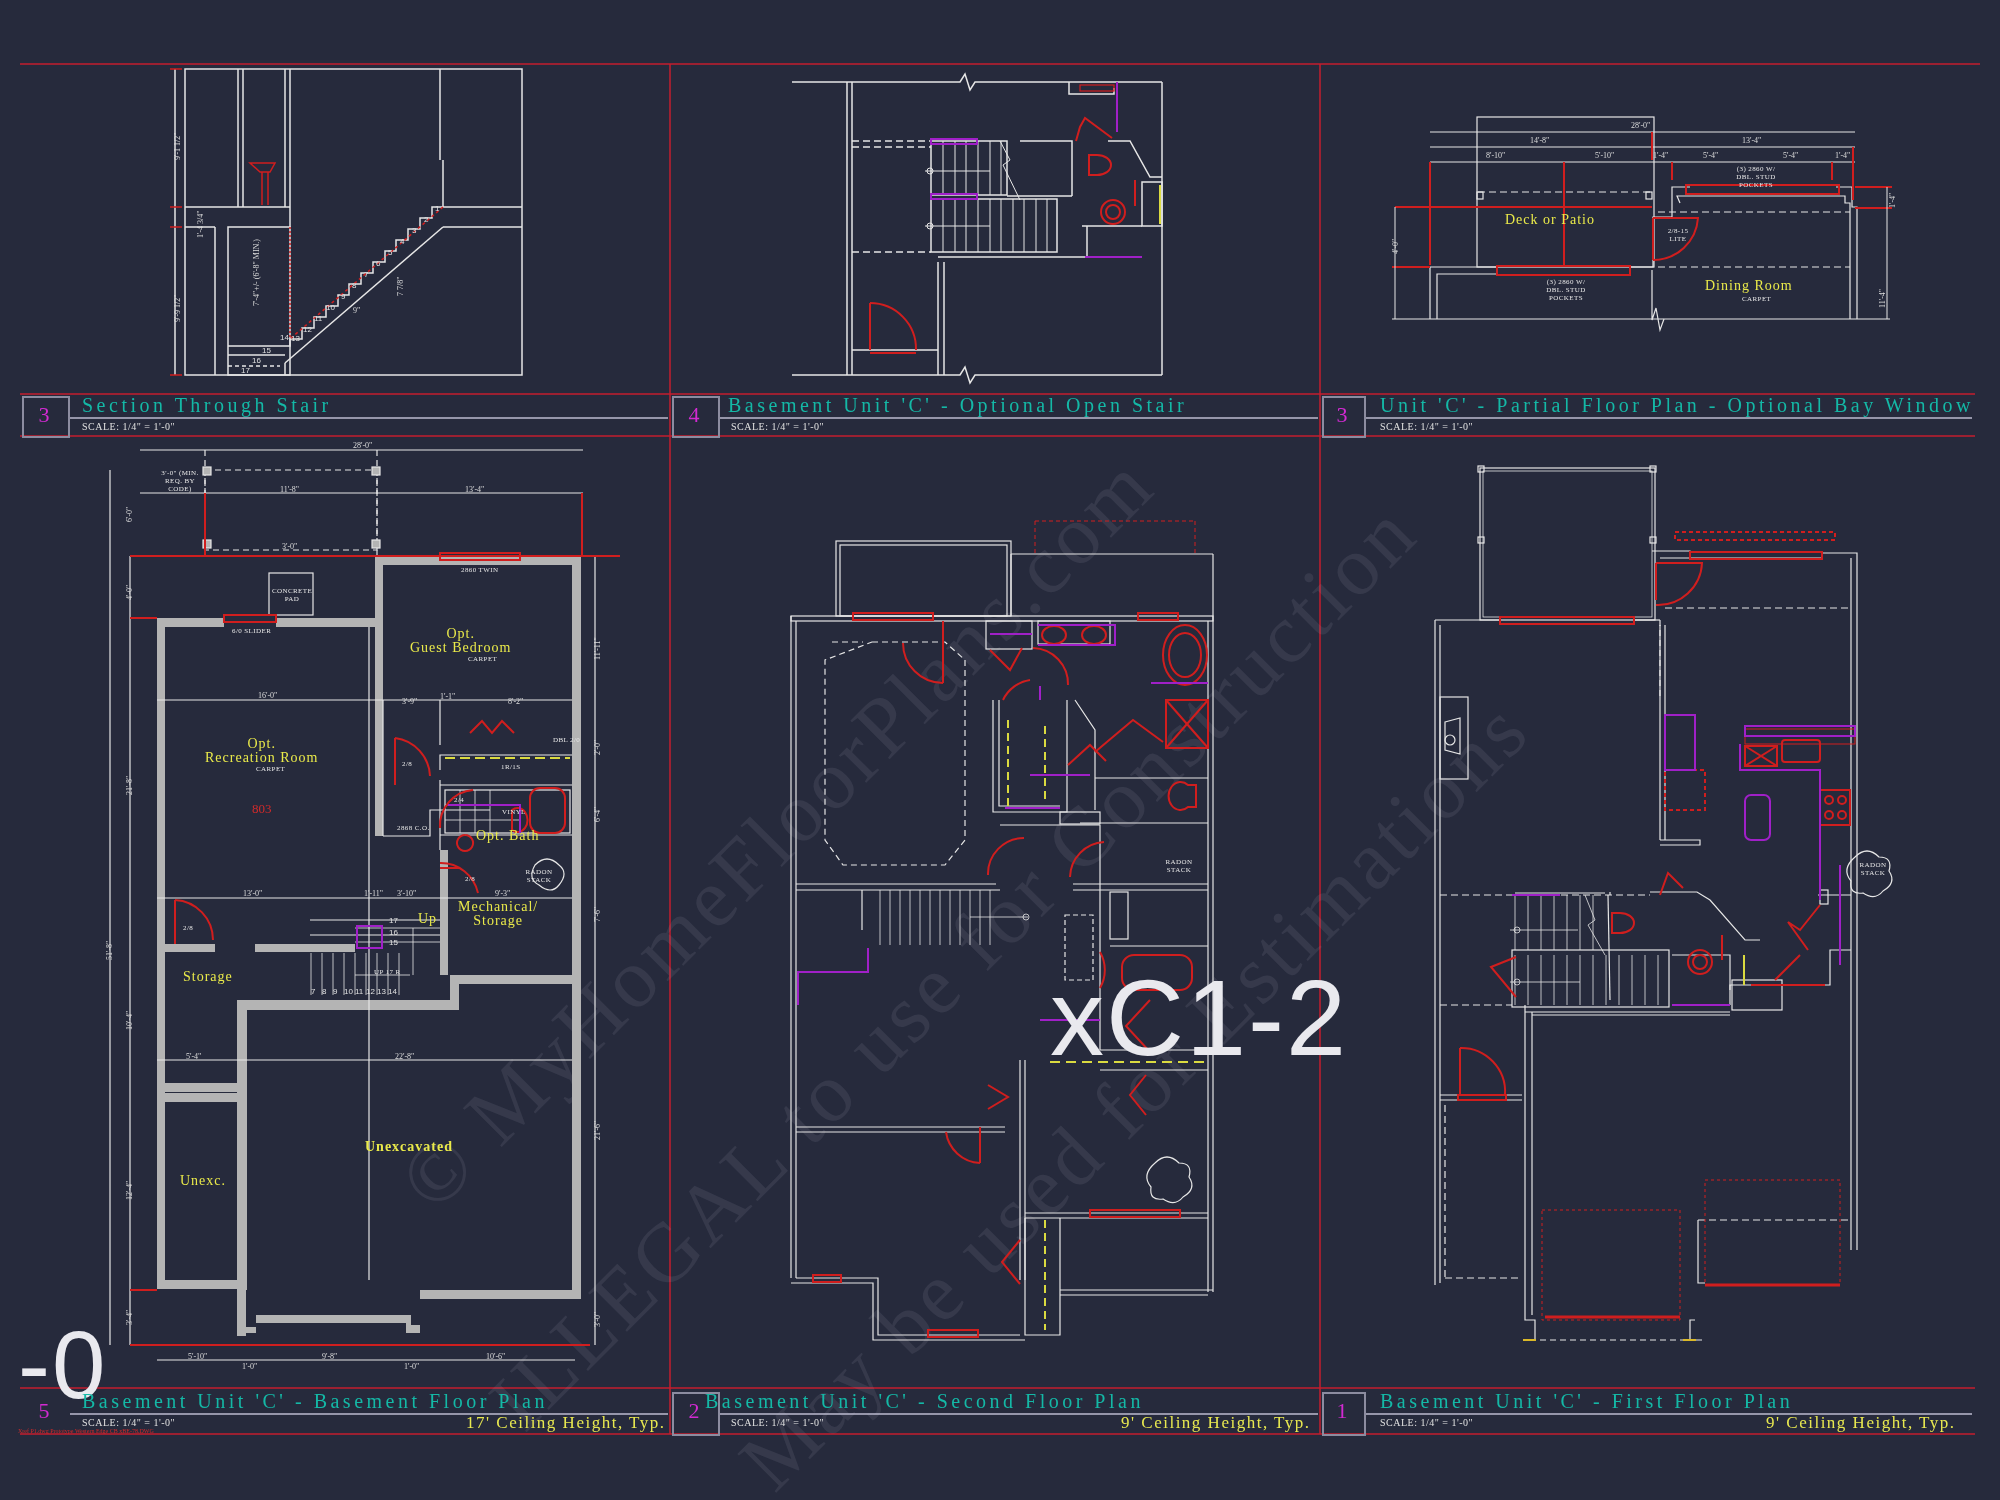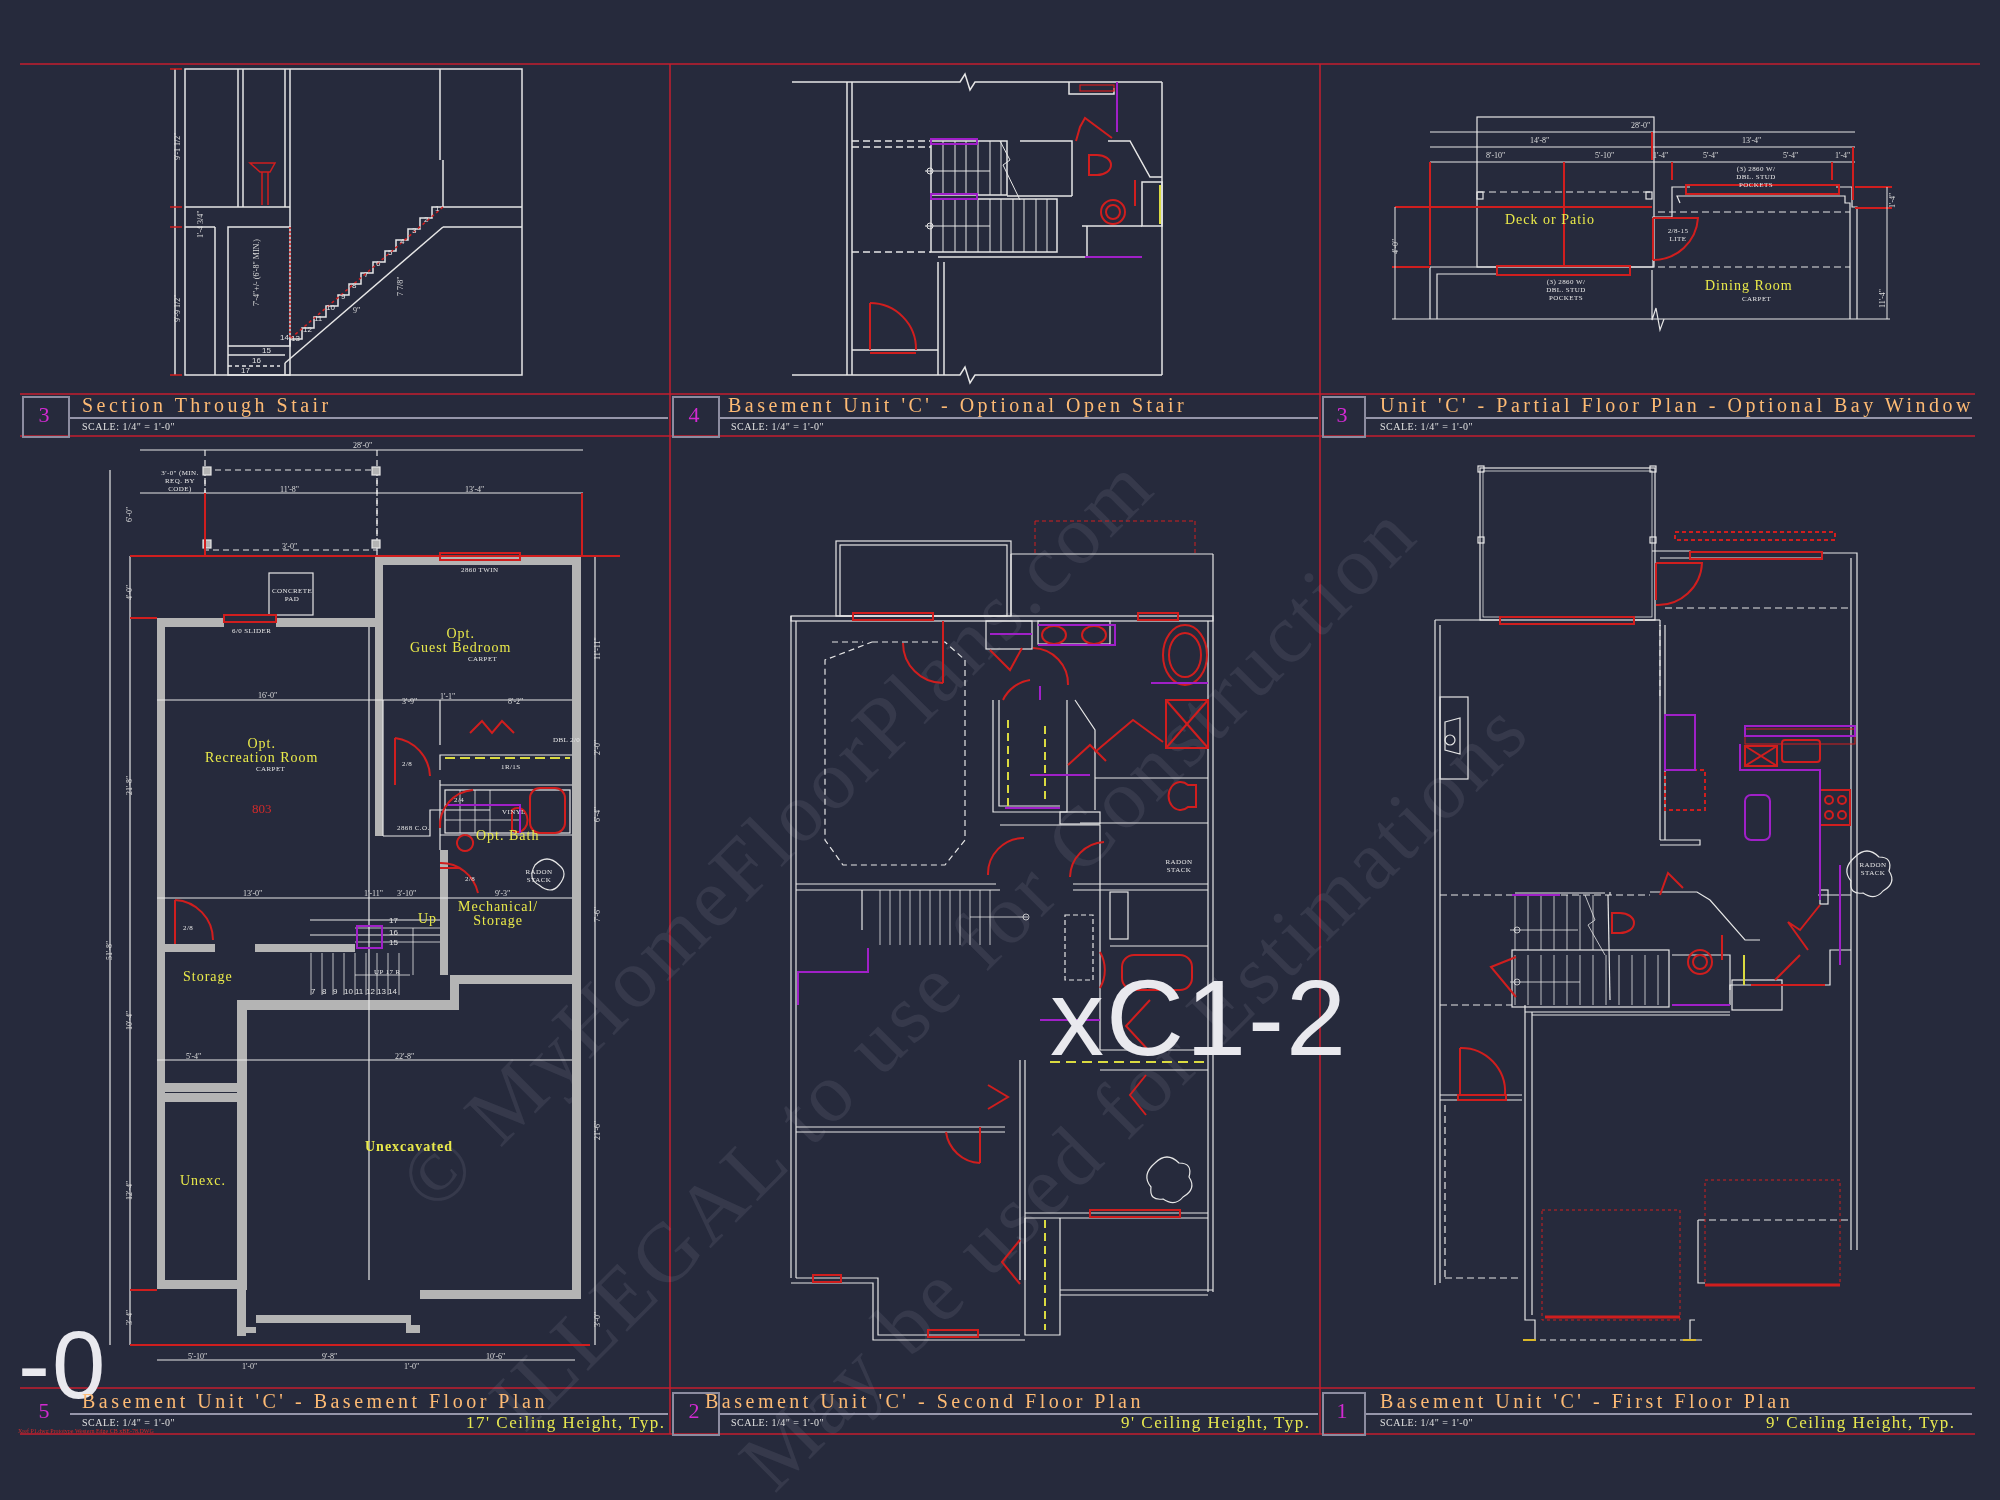--- a/index.html
+++ b/index.html
@@ -1,18 +1,18 @@
 <!DOCTYPE html>
 <html><head>
 <meta charset="utf-8">
 <style>
   html,body{margin:0;padding:0;background:#262a3c;}
   body{width:2000px;height:1500px;position:relative;overflow:hidden;font-family:"Liberation Serif",serif;color:#e6e6e6;}
   svg{position:absolute;left:0;top:0;overflow:visible;}
-  .ttl{position:absolute;color:#fdba74;font-family:"Liberation Serif",serif;font-size:20px;letter-spacing:3.5px;white-space:nowrap;}
+  .ttl{position:absolute;color:#14b8a6;font-family:"Liberation Serif",serif;font-size:20px;letter-spacing:3.5px;white-space:nowrap;}
   .scale{position:absolute;color:#e0e0e0;font-family:"Liberation Serif",serif;font-size:10px;letter-spacing:0.5px;white-space:nowrap;}
   .ceil{position:absolute;color:#e8e850;font-family:"Liberation Serif",serif;font-size:17px;letter-spacing:1.5px;white-space:nowrap;}
   .num{position:absolute;color:#d22ad2;font-family:"Liberation Serif",serif;font-size:22px;width:40px;text-align:center;}
   .numbox{position:absolute;border:2px solid #8c8ca0;}
   .room{position:absolute;color:#eaea4a;font-family:"Liberation Serif",serif;font-size:14px;letter-spacing:1px;text-align:center;white-space:nowrap;line-height:14px;}
   .sub{position:absolute;color:#e6e6e6;font-family:"Liberation Serif",serif;font-size:7px;text-align:center;white-space:nowrap;letter-spacing:.4px;}
   .dim{position:absolute;color:#dcdcdc;font-family:"Liberation Serif",serif;font-size:8px;white-space:nowrap;}
   .vdim{position:absolute;color:#dcdcdc;font-family:"Liberation Serif",serif;font-size:8px;white-space:nowrap;transform:rotate(-90deg);transform-origin:left top;}
   .snum{position:absolute;color:#e0e0e0;font-family:"Liberation Sans",sans-serif;font-size:8px;}
   .watermark{position:absolute;color:rgba(200,200,215,0.10);font-family:"Liberation Serif",serif;font-size:84px;white-space:nowrap;transform:rotate(-45deg);transform-origin:left top;letter-spacing:4px;}

